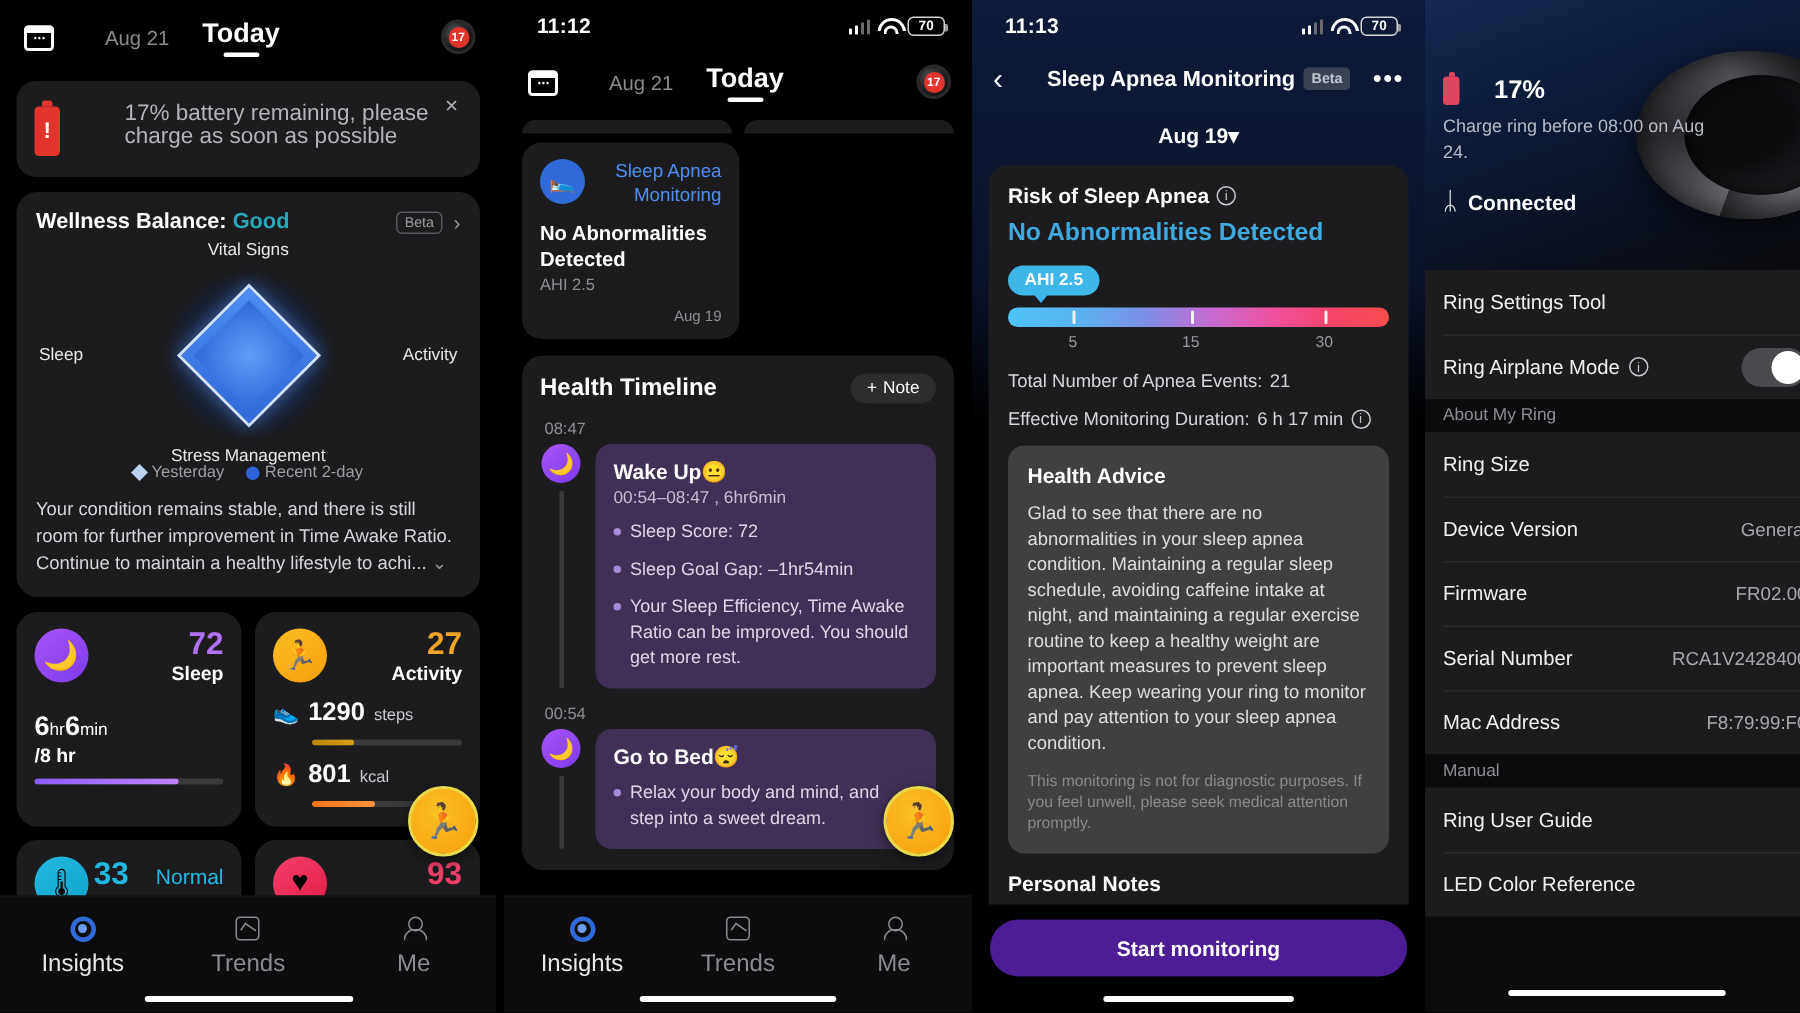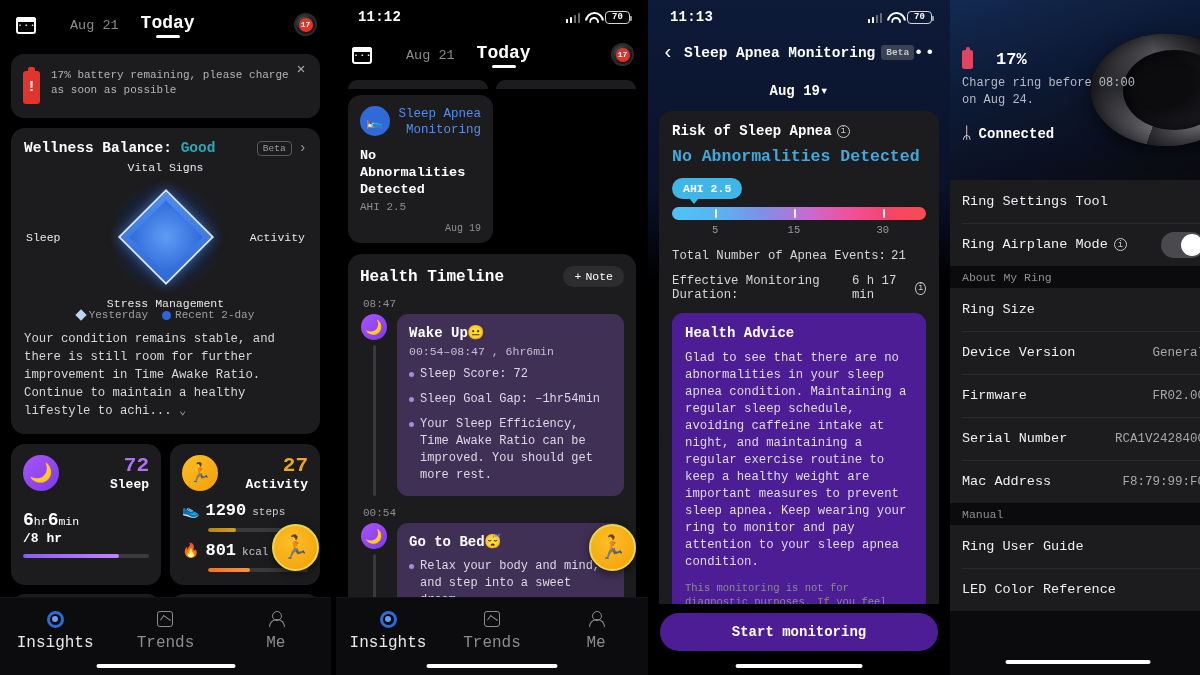--- a/index.html
+++ b/index.html
@@ -2,21 +2,21 @@
 <html><head>
 <meta charset="utf-8">
 <style>
   * { box-sizing: border-box; margin: 0; padding: 0; }
   html, body {
     width: 1200px; height: 675px;
     background: #000;
     font-family: "Liberation Sans", sans-serif;
     overflow: hidden;
   }
-  .stage { position: relative; width: 1200px; height: 485px; display: flex; font-family: Liberation Mono, monospace; }
+  .stage { position: relative; width: 1200px; height: 485px; display: flex; }
 
   
   .panel { position: relative; height: 675px; overflow: hidden; background: #000; flex: none; }
   .p1 { width: 331px; }
   .p2 { width: 312px; }
   .p3 { width: 302px; }
   .p4 { width: 255px; }
   .gap { width: 5px; height: 675px; background: #000; flex: none; }
 
   
@@ -90,21 +90,21 @@
     background: #1c1c1e; border-radius: 13px; padding: 14px 14px 14px 12px;
     display: flex; gap: 11px; margin-top: 8px; position: relative;
   }
   .batt-big {
     width: 17px; height: 33px; border-radius: 3px; flex: none; margin-top: 3px;
     background: #e0342c; position: relative;
   }
   .batt-big::before { content:""; position:absolute; left:5px; top:-4px; width:7px; height:4px; background:#e0342c; border-radius:2px 2px 0 0;}
   .batt-big::after { content:"!"; position:absolute; inset:0; color:#fff; font-size:15px; font-weight:bold; display:flex; align-items:center; justify-content:center;}
   .alert-title { color:#fff; font-size:13.5px; font-weight:bold; margin-bottom:2px;}
-  .alert-body { color:#b4b4b8; font-size:11px; line-height:15px; max-width: 240px;}
+  .alert-body { color:#b4b4b8; font-size:15px; line-height:15px; max-width: 240px; margin-left: 32px;}
   .alert-x {
     position:absolute; right:11px; top:9px; color:#b0b0b4; font-size:15px;
     width:16px; height:16px; line-height:16px; text-align:center;
   }
 
   
   .card { background:#1c1c1e; border-radius:14px; margin-top:10px; padding:12px 13px 14px; }
   .wb-head { display:flex; align-items:center; }
   .wb-title { font-size:14.5px; font-weight:bold; color:#fff; }
   .wb-title em { font-style:normal; color:#29a8b8; }
@@ -254,21 +254,21 @@
   }
   .gauge {
     height:13px; border-radius:7px; margin-top:8px;
     background: linear-gradient(90deg,#4ec3f7 0%, #59b4f0 18%, #7e8fe8 36%, #c86ad0 54%, #f0509c 70%, #f6446b 85%, #f74d4d 100%);
     position:relative;
   }
   .tick { position:absolute; top:2px; width:2px; height:9px; background:#f2f2f4; border-radius:1px; }
   .gl { display:flex; margin-top:4px; position:relative; height:14px; }
   .gl span { position:absolute; color:#9a9a9e; font-size:10.5px; transform:translateX(-50%); }
   .stat-line { color:#d6d6da; font-size:12.3px; margin-top:11px; display:flex; align-items:center; gap:5px;}
-  .adv-card { background:#4c1d95; border-radius:11px; margin-top:11px; padding:12px 13px 13px; }
+  .adv-card { background:#404040; border-radius:11px; margin-top:11px; padding:12px 13px 13px; }
   .adv-h { color:#fff; font-size:14px; font-weight:bold; }
   .adv-p { color:#ddddE1; font-size:12.3px; line-height:17px; margin-top:9px; }
   .adv-note { color:#8a8a8e; font-size:10.5px; line-height:14px; margin-top:10px; }
   .pn { color:#fff; font-size:14px; font-weight:bold; margin-top:12px; }
   .p3-foot { position:absolute; left:0; right:0; bottom:0; height:70px; background:#000; padding:8px 12px 0; z-index:30;}
   .start-btn {
     height:38px; border-radius:19px; background:#4c1d95; color:#fff;
     display:flex; align-items:center; justify-content:center; font-size:14px; font-weight:bold;
   }
 

